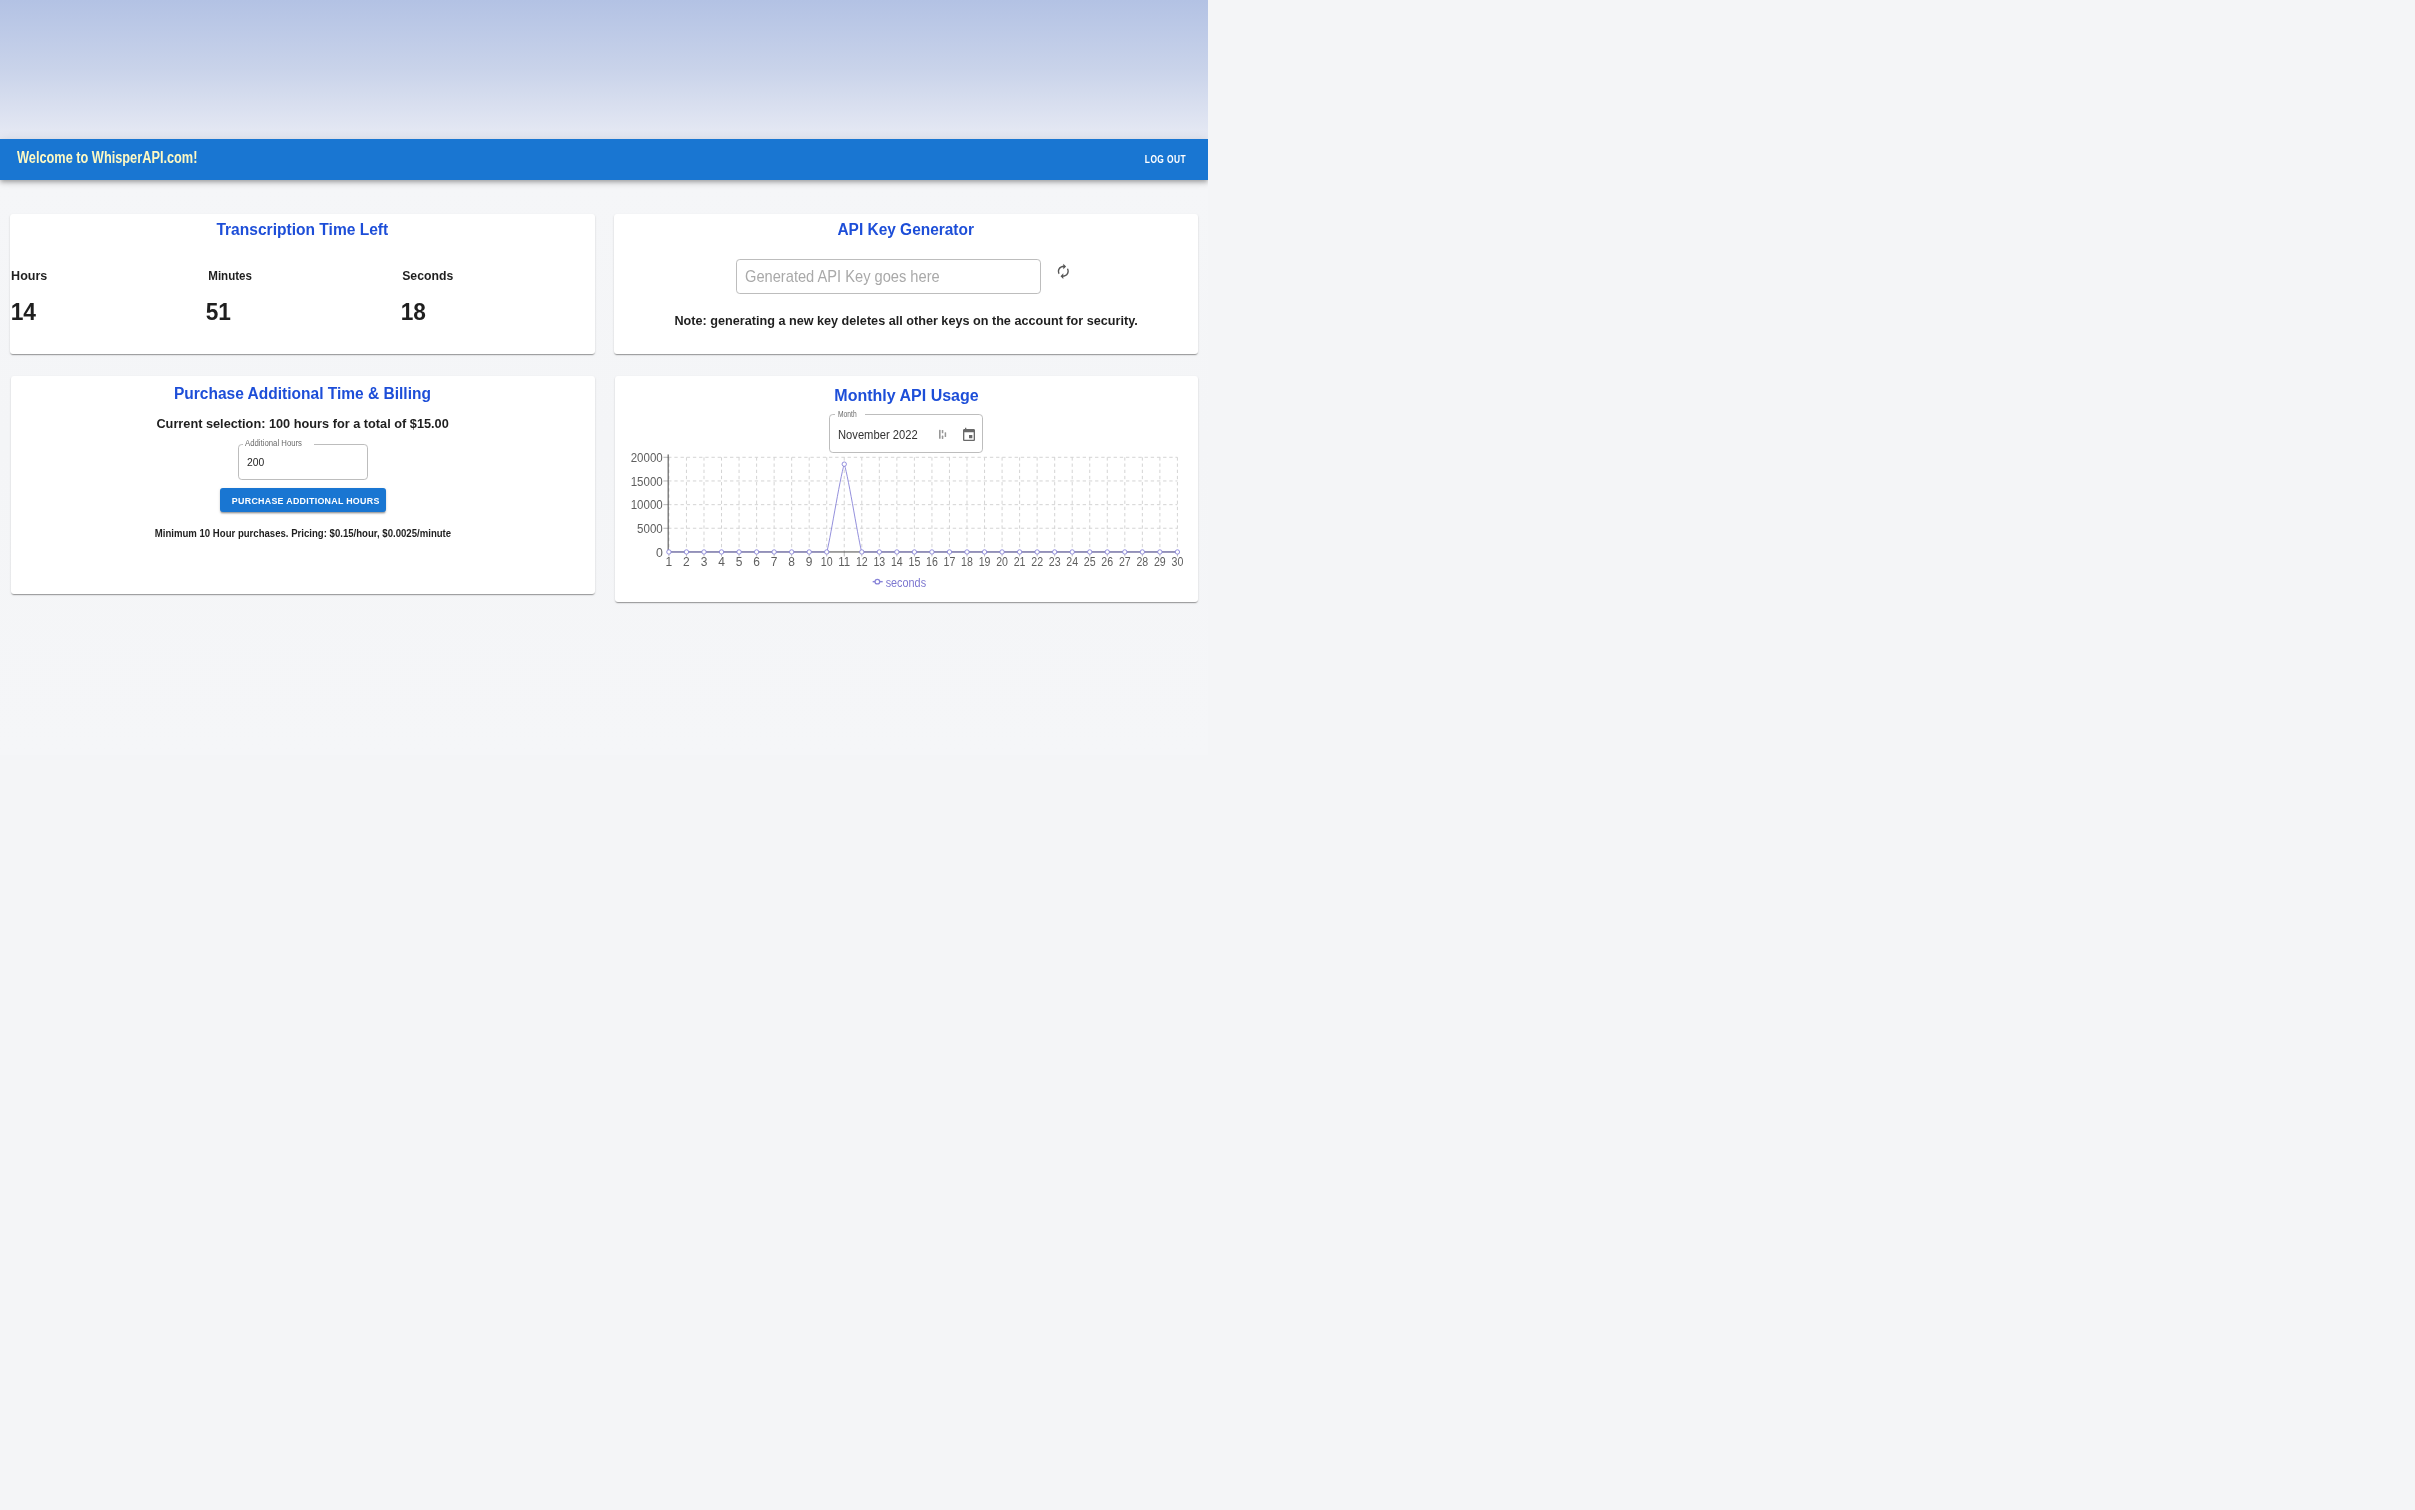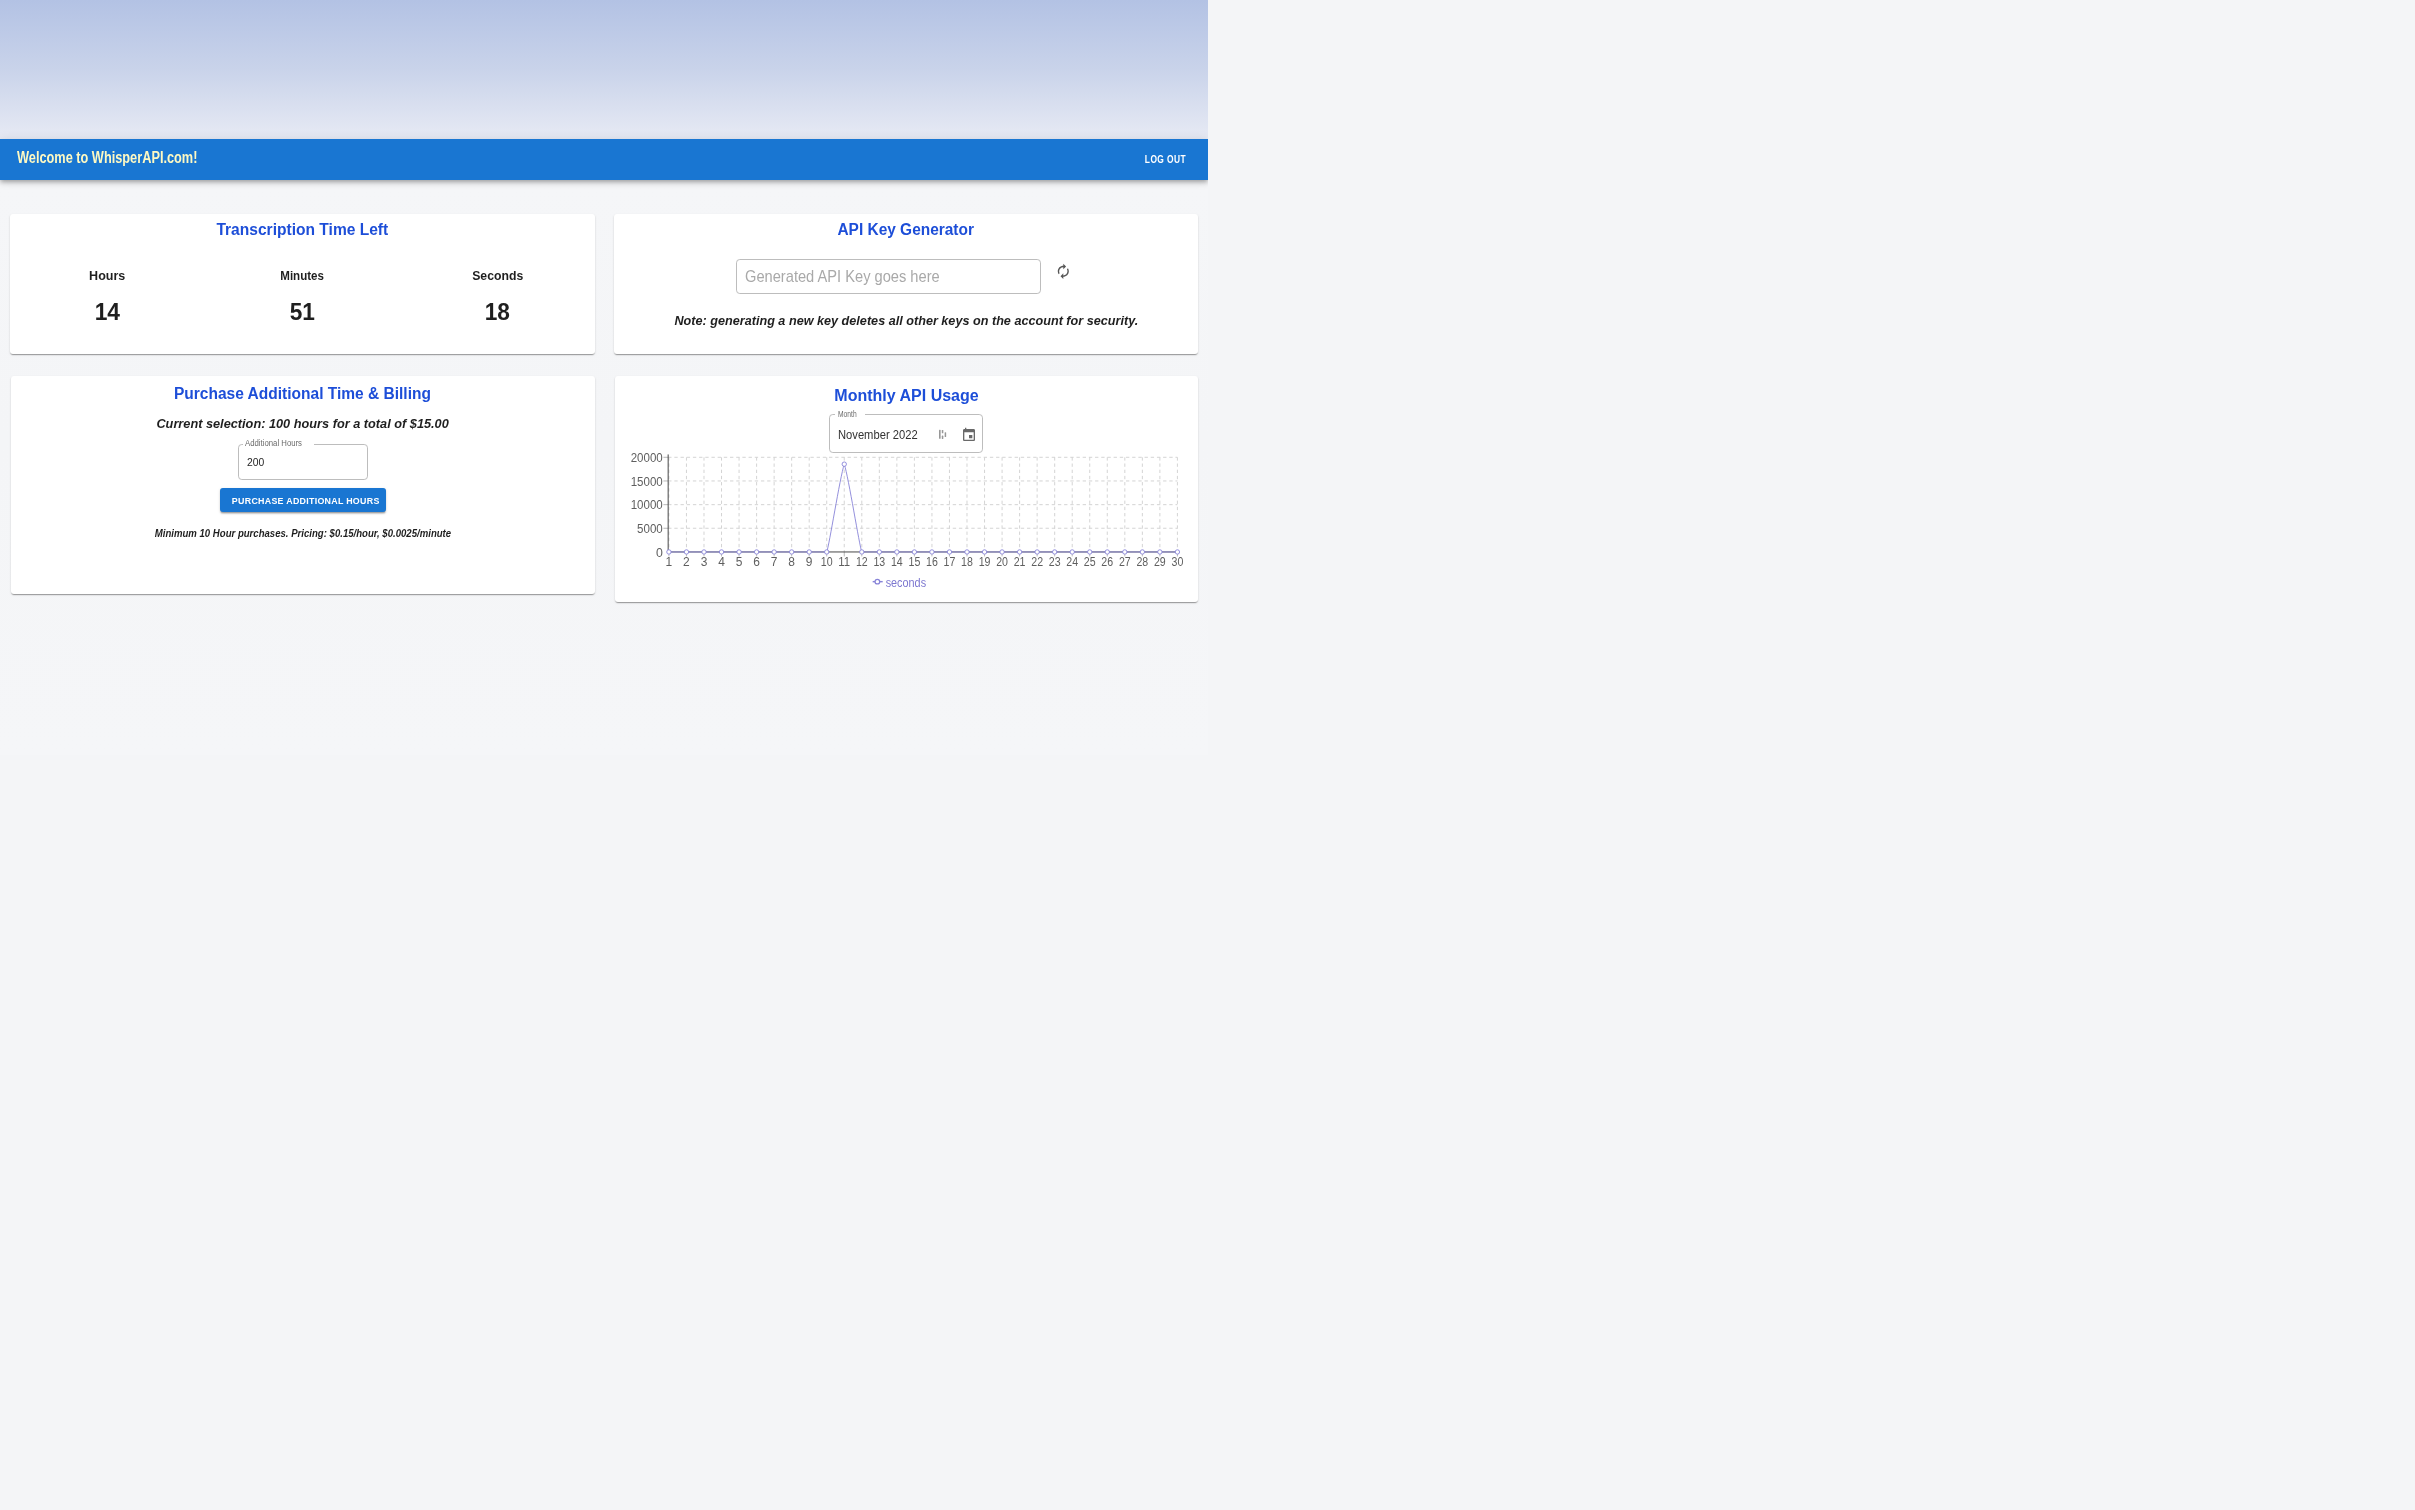--- a/index.html
+++ b/index.html
@@ -17,25 +17,25 @@
     background:linear-gradient(180deg,#f5f6f8 0%,#f4f5f7 45%,#f5f6f8 100%); }
   .card { position:absolute; background:#fff; border-radius:2.9px;
     box-shadow:0 1.4px 1px -1px rgba(0,0,0,.2), 0 1px 1px 0 rgba(0,0,0,.14), 0 1px 2.4px 0 rgba(0,0,0,.12); }
   #card1 { left:10px; top:214px; width:585px; height:140px; }
   #card2 { left:614px; top:214px; width:584px; height:140px; }
   #card3 { left:10.5px; top:376px; width:584px; height:218px; }
   #card4 { left:615px; top:376px; width:583px; height:226px; }
   .ctitle { position:absolute; width:100%; text-align:center; font-size:16px; font-weight:bold;
     color:#1d4ed8; white-space:nowrap; line-height:16px; }
   .ctitle span, .note span { display:inline-block; }
-  .col { position:absolute; text-align:center; white-space:nowrap; }
+  .col { position:absolute; text-align:left; white-space:nowrap; }
   .lab { font-size:13.3px; font-weight:bold; color:#1f1f1f; line-height:13.3px; display:inline-block; }
   .num { font-size:24px; font-weight:bold; color:#1f1f1f; line-height:24px; display:inline-block; }
   .note { position:absolute; width:100%; text-align:center; font-size:12.4px; font-weight:bold;
-    color:#1f1f1f; white-space:nowrap; line-height:12.4px;font-style:italic; }
+    color:#1f1f1f; white-space:nowrap; line-height:12.4px; }
   .outl { position:absolute; border:1px solid #bdbdbd; border-radius:3.8px; background:#fff; }
   .flabel { position:absolute; font-size:8.6px; color:#6b6b6b; background:#fff; padding:0 2.9px;
     line-height:8.6px; white-space:nowrap; }
   .btn { position:absolute; background:#1976d2; border-radius:2.9px; color:#fff; font-weight:bold;
     display:flex; align-items:center; justify-content:center; letter-spacing:0.3px; white-space:nowrap;
     box-shadow:0 1.9px 1px -1.4px rgba(0,0,0,.2), 0 1.4px 1.4px 0 rgba(0,0,0,.14), 0 1px 3.3px 0 rgba(0,0,0,.12);padding-left:6px; }
   .sx { display:inline-block; }
 </style>
 </head>
 <body>

